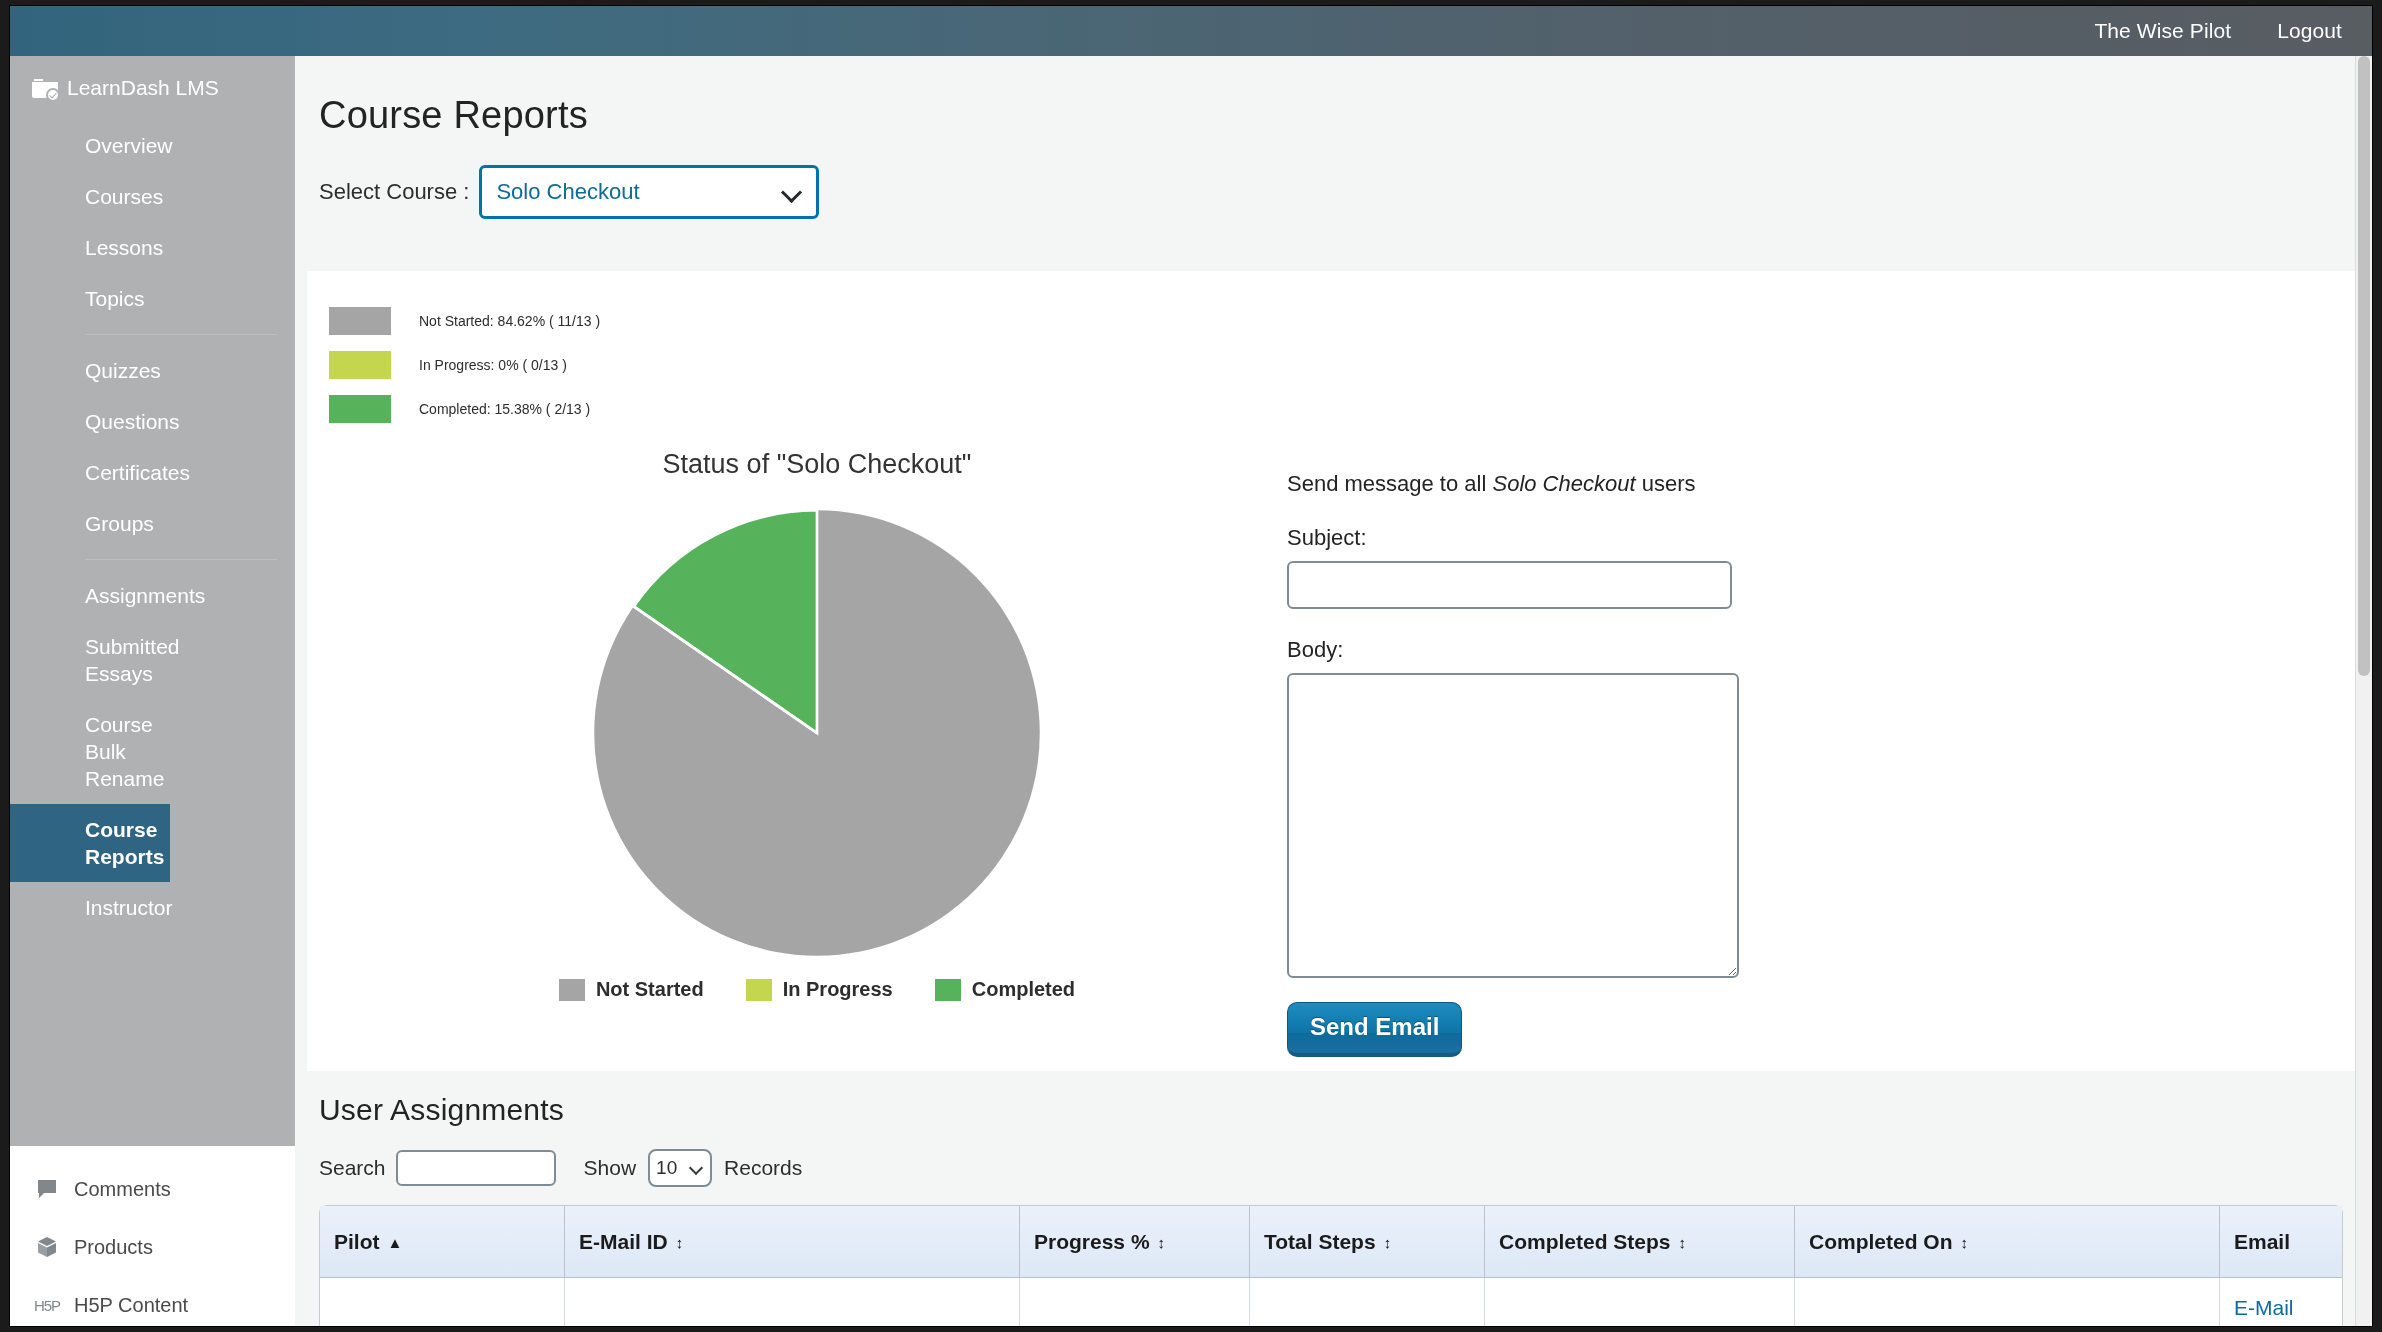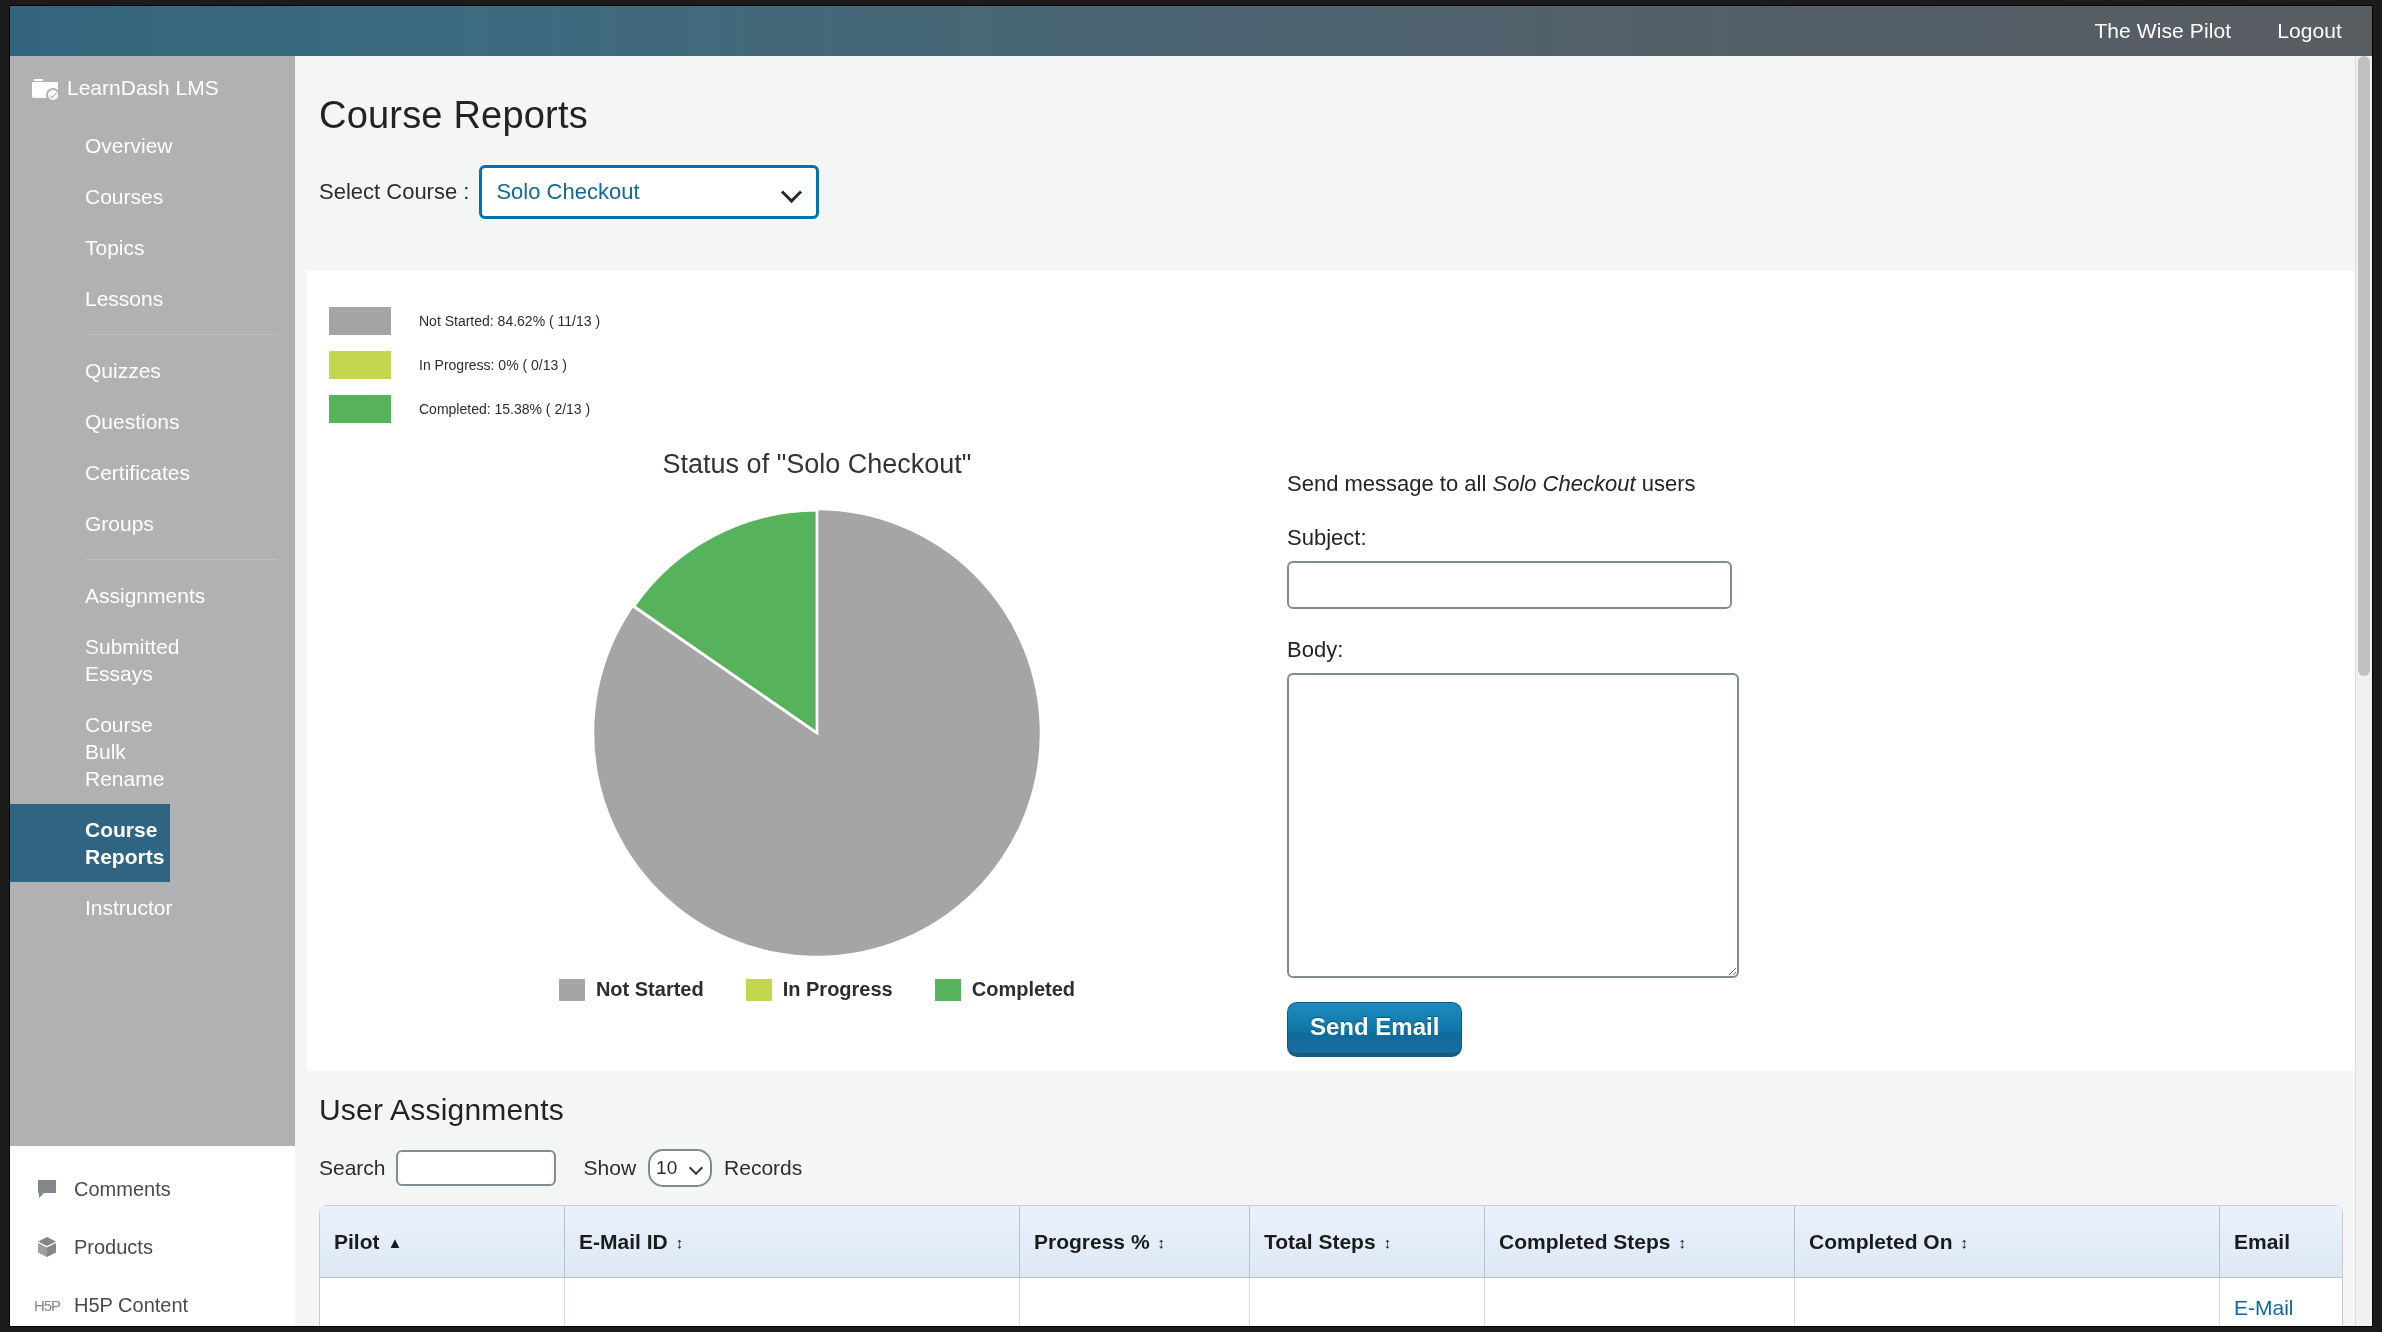--- a/index.html
+++ b/index.html
@@ -371,21 +371,21 @@
     font-size: 19px;
     padding: 0 8px;
     box-sizing: border-box;
     font-family: "Liberation Sans", sans-serif;
   }
   .show-select {
     position: relative;
     width: 64px;
     height: 38px;
     border: 2px solid #7f8c96;
-    border-radius: 15px;
+    border-radius: 8px;
     background: #fff;
     margin-left: 12px;
     margin-right: 12px;
     display: flex;
     align-items: center;
     padding: 0 6px;
     box-sizing: border-box;
   }
   .show-select .sv { font-size: 19px; color: #2d2d2d; flex: 1; }
   .chev-sm {
@@ -479,22 +479,22 @@
           <span class="win"></span>
             <span class="bar"></span>
             <span class="dots"></span>
             <span class="check"></span>
         </span>
         <span>LearnDash LMS</span>
       </div>
 
       <a class="nav-item" href="#">Overview</a>
       <a class="nav-item" href="#">Courses</a>
+      <a class="nav-item" href="#">Lessons</a>
       <a class="nav-item" href="#">Topics</a>
-      <a class="nav-item" href="#">Lessons</a>
       <div class="nav-sep"></div>
       <a class="nav-item" href="#">Quizzes</a>
       <a class="nav-item" href="#">Questions</a>
       <a class="nav-item" href="#">Certificates</a>
       <a class="nav-item" href="#">Groups</a>
       <div class="nav-sep"></div>
       <a class="nav-item" href="#">Assignments</a>
       <a class="nav-item" href="#" style="width:180px">Submitted Essays</a>
       <a class="nav-item" href="#" style="width:200px">Course Bulk Rename</a>
       <a class="nav-item active" href="#" style="width:160px;padding-right:0">Course Reports</a>

